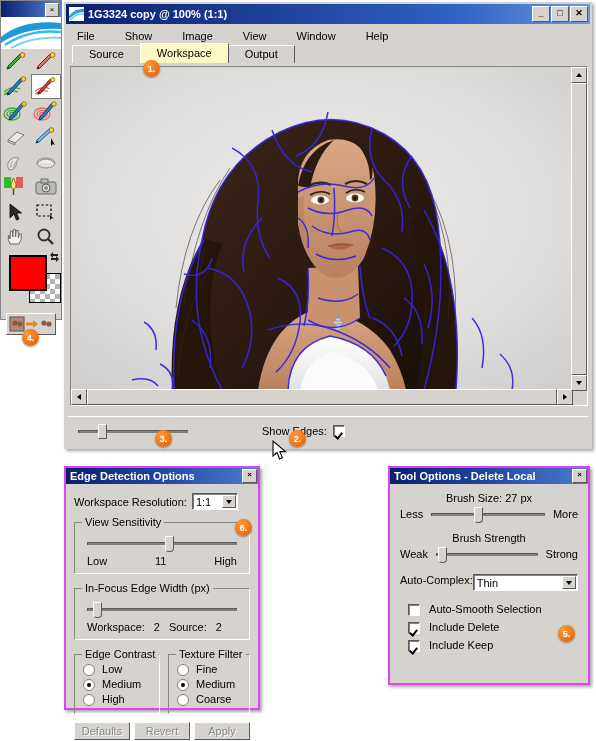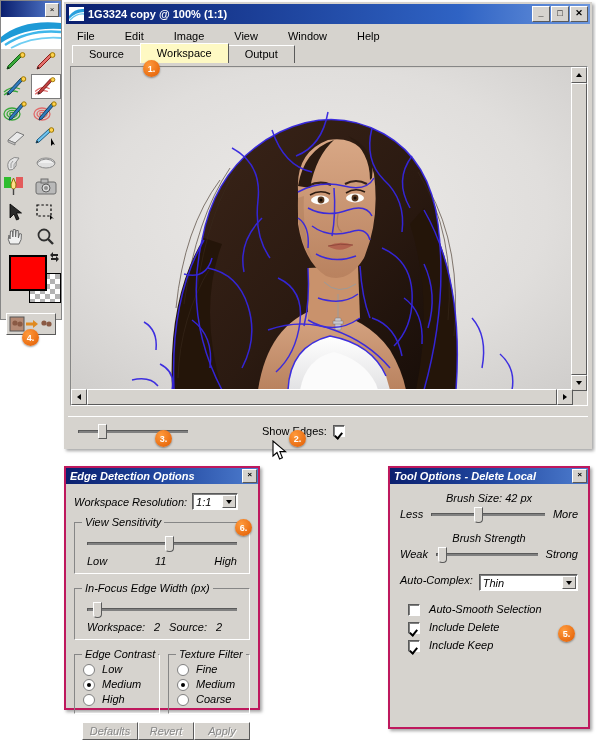--- a/index.html
+++ b/index.html
@@ -102,30 +102,30 @@
       display:inline-block;position:relative;vertical-align:middle;box-sizing:border-box;}
   .rd.on::after{content:"";position:absolute;left:3px;top:3px;width:4px;height:4px;
       border-radius:50%;background:#000;}
 
   
   .group{position:relative;border:1px solid #868686;border-right-color:#fff;
          border-bottom-color:#fff;box-sizing:border-box;}
   .glabel{position:absolute;top:-7px;left:7px;background:#d6d3ce;padding:0 3px;font-size:11px;}
 
   
-  .dlg{position:absolute;background:#d6d3ce;border:2px solid #be185d;box-sizing:border-box;
-       box-shadow:2px 2px 3px rgba(0,0,0,.35);font-style:italic;}
+  .dlg{position:absolute;background:#d6d3ce;border:2px solid #d946ef;box-sizing:border-box;
+       box-shadow:2px 2px 3px rgba(0,0,0,.35);}
   .dlgtitle{height:16px;background:linear-gradient(to right,#0a1f6e 0%,#21479f 50%,#4d7cce 100%);
             color:#fff;font-weight:bold;font-size:11px;display:flex;align-items:center;
             padding-left:4px;}
   .dlgclose{width:13px;height:12px;margin-left:auto;margin-right:1px;background:#d6d3ce;
             border:1px solid #fff;border-right-color:#5a5a5a;border-bottom-color:#5a5a5a;
             font-size:8px;line-height:10px;text-align:center;color:#000;font-weight:bold;}
   #edgedlg{left:64px;top:466px;width:196px;height:244px;}
-  #tooldlg{left:388px;top:466px;width:202px;height:263px;}
+  #tooldlg{left:388px;top:466px;width:202px;height:219px;}
 
   .combo{height:17px;background:#fff;border:1px solid #5a5a5a;border-right-color:#fff;
          border-bottom-color:#fff;box-shadow:inset 1px 1px 0 #808080;
          display:flex;align-items:center;box-sizing:border-box;position:relative;}
   .combo span.val{padding-left:3px;font-size:11px;}
   .combo .cbtn{position:absolute;right:1px;top:1px;width:14px;height:13px;background:#d6d3ce;
        border:1px solid #fff;border-right-color:#5a5a5a;border-bottom-color:#5a5a5a;
        display:flex;align-items:center;justify-content:center;box-sizing:border-box;}
 
   .pbtn{height:18px;background:#d6d3ce;border:1px solid #fff;border-right-color:#5a5a5a;
@@ -318,21 +318,21 @@
       <path d="M1 13 Q8 6 15 7" stroke="#64c6ee" stroke-width="1.4" fill="none"></path>
     </svg>
     <div id="titletext">1G3324 copy @ 100% (1:1)</div>
     <div class="tbtn">_</div>
     <div class="tbtn">□</div>
     <div class="tbtn">✕</div>
   </div>
 
   <div id="menubar">
     <div class="menuitem">File</div>
-    <div class="menuitem">Edit</div>
+    <div class="menuitem">Show</div>
     <div class="menuitem">Image</div>
     <div class="menuitem">View</div>
     <div class="menuitem">Window</div>
     <div class="menuitem">Help</div>
   </div>
 
   <div id="tabstrip">
     <div class="tab">Source</div>
     <div class="tab active">Workspace</div>
     <div class="tab">Output</div>
@@ -569,34 +569,34 @@
         <span class="rd on"></span>
         <span class="lbl" style="margin-left:4px;">Medium</span>
       </div>
       <div style="margin:2px 0 0 8px;">
         <span class="rd"></span>
         <span class="lbl" style="margin-left:4px;">Coarse</span>
       </div>
     </div>
   </div>
 
-  <div style="display:flex;justify-content:flex-end;margin:8px 8px 0 8px;">
+  <div style="display:flex;justify-content:space-between;margin:8px 8px 0 8px;">
     <div class="pbtn" style="width:56px;">Defaults</div>
     <div class="pbtn" style="width:56px;">Revert</div>
     <div class="pbtn" style="width:56px;">Apply</div>
   </div>
 </div>
 
 <div id="tooldlg" class="dlg">
   <div class="dlgtitle">
     <span>Tool Options - Delete Local</span>
     <span class="dlgclose">×</span>
   </div>
 
-  <div style="text-align:center;margin-top:8px;" class="lbl">Brush Size: 42 px</div>
+  <div style="text-align:center;margin-top:8px;" class="lbl">Brush Size: 27 px</div>
   <div style="display:flex;align-items:center;margin:2px 10px 0 10px;">
     <span class="lbl">Less</span>
     <div class="slider" style="flex:1;margin:0 8px;">
       <div class="strack"></div>
       <div class="sthumb pt" style="left:38%;"></div>
     </div>
     <span class="lbl">More</span>
   </div>
 
   <div style="text-align:center;margin-top:10px;" class="lbl">Brush Strength</div>
@@ -604,21 +604,21 @@
     <span class="lbl">Weak</span>
     <div class="slider" style="flex:1;margin:0 8px;">
       <div class="strack"></div>
       <div class="sthumb pt" style="left:2%;"></div>
     </div>
     <span class="lbl">Strong</span>
   </div>
 
   <div style="display:flex;align-items:flex-start;margin:12px 10px 0 10px;">
     <span class="lbl">Auto-Complex:</span>
-    <div class="combo" style="flex:1;margin-left:6px;">
+    <div class="combo" style="flex:1;margin-left:0;">
       <span class="val">Thin</span>
       <span class="cbtn">
         <i class="arr down"></i>
       </span>
     </div>
   </div>
 
   <div style="margin:12px 0 0 18px;">
     <div style="margin-bottom:5px;">
       <span class="cb"></span>

